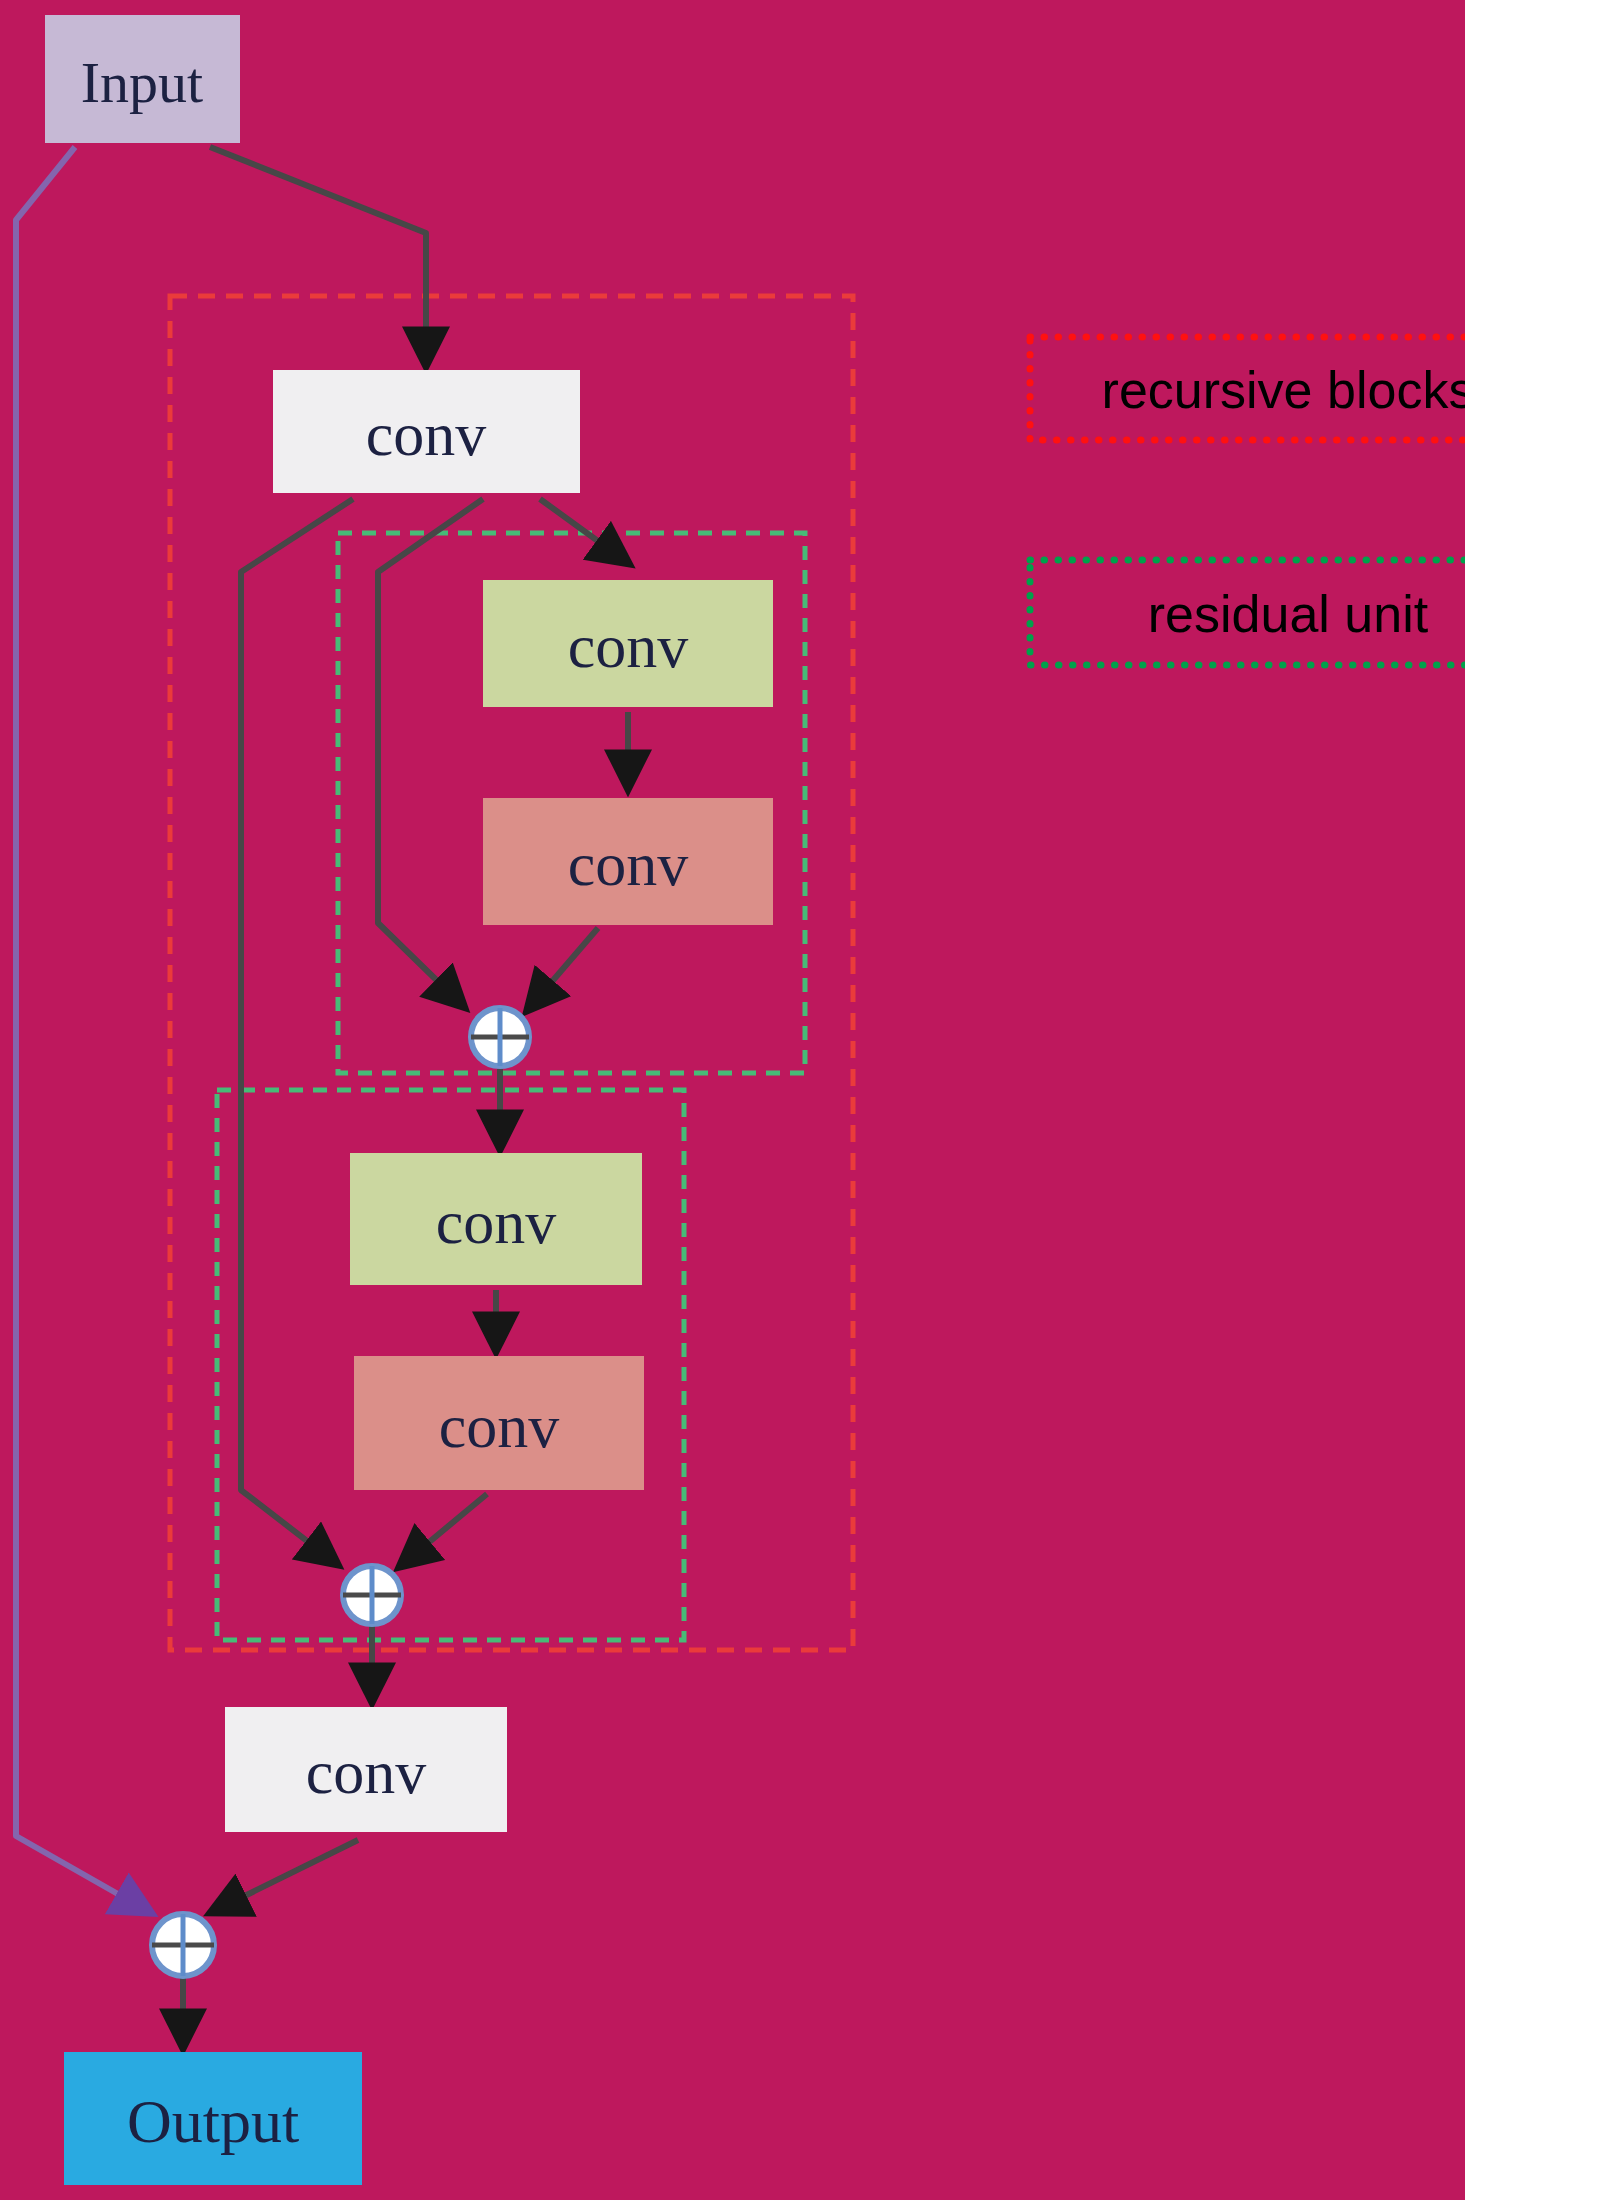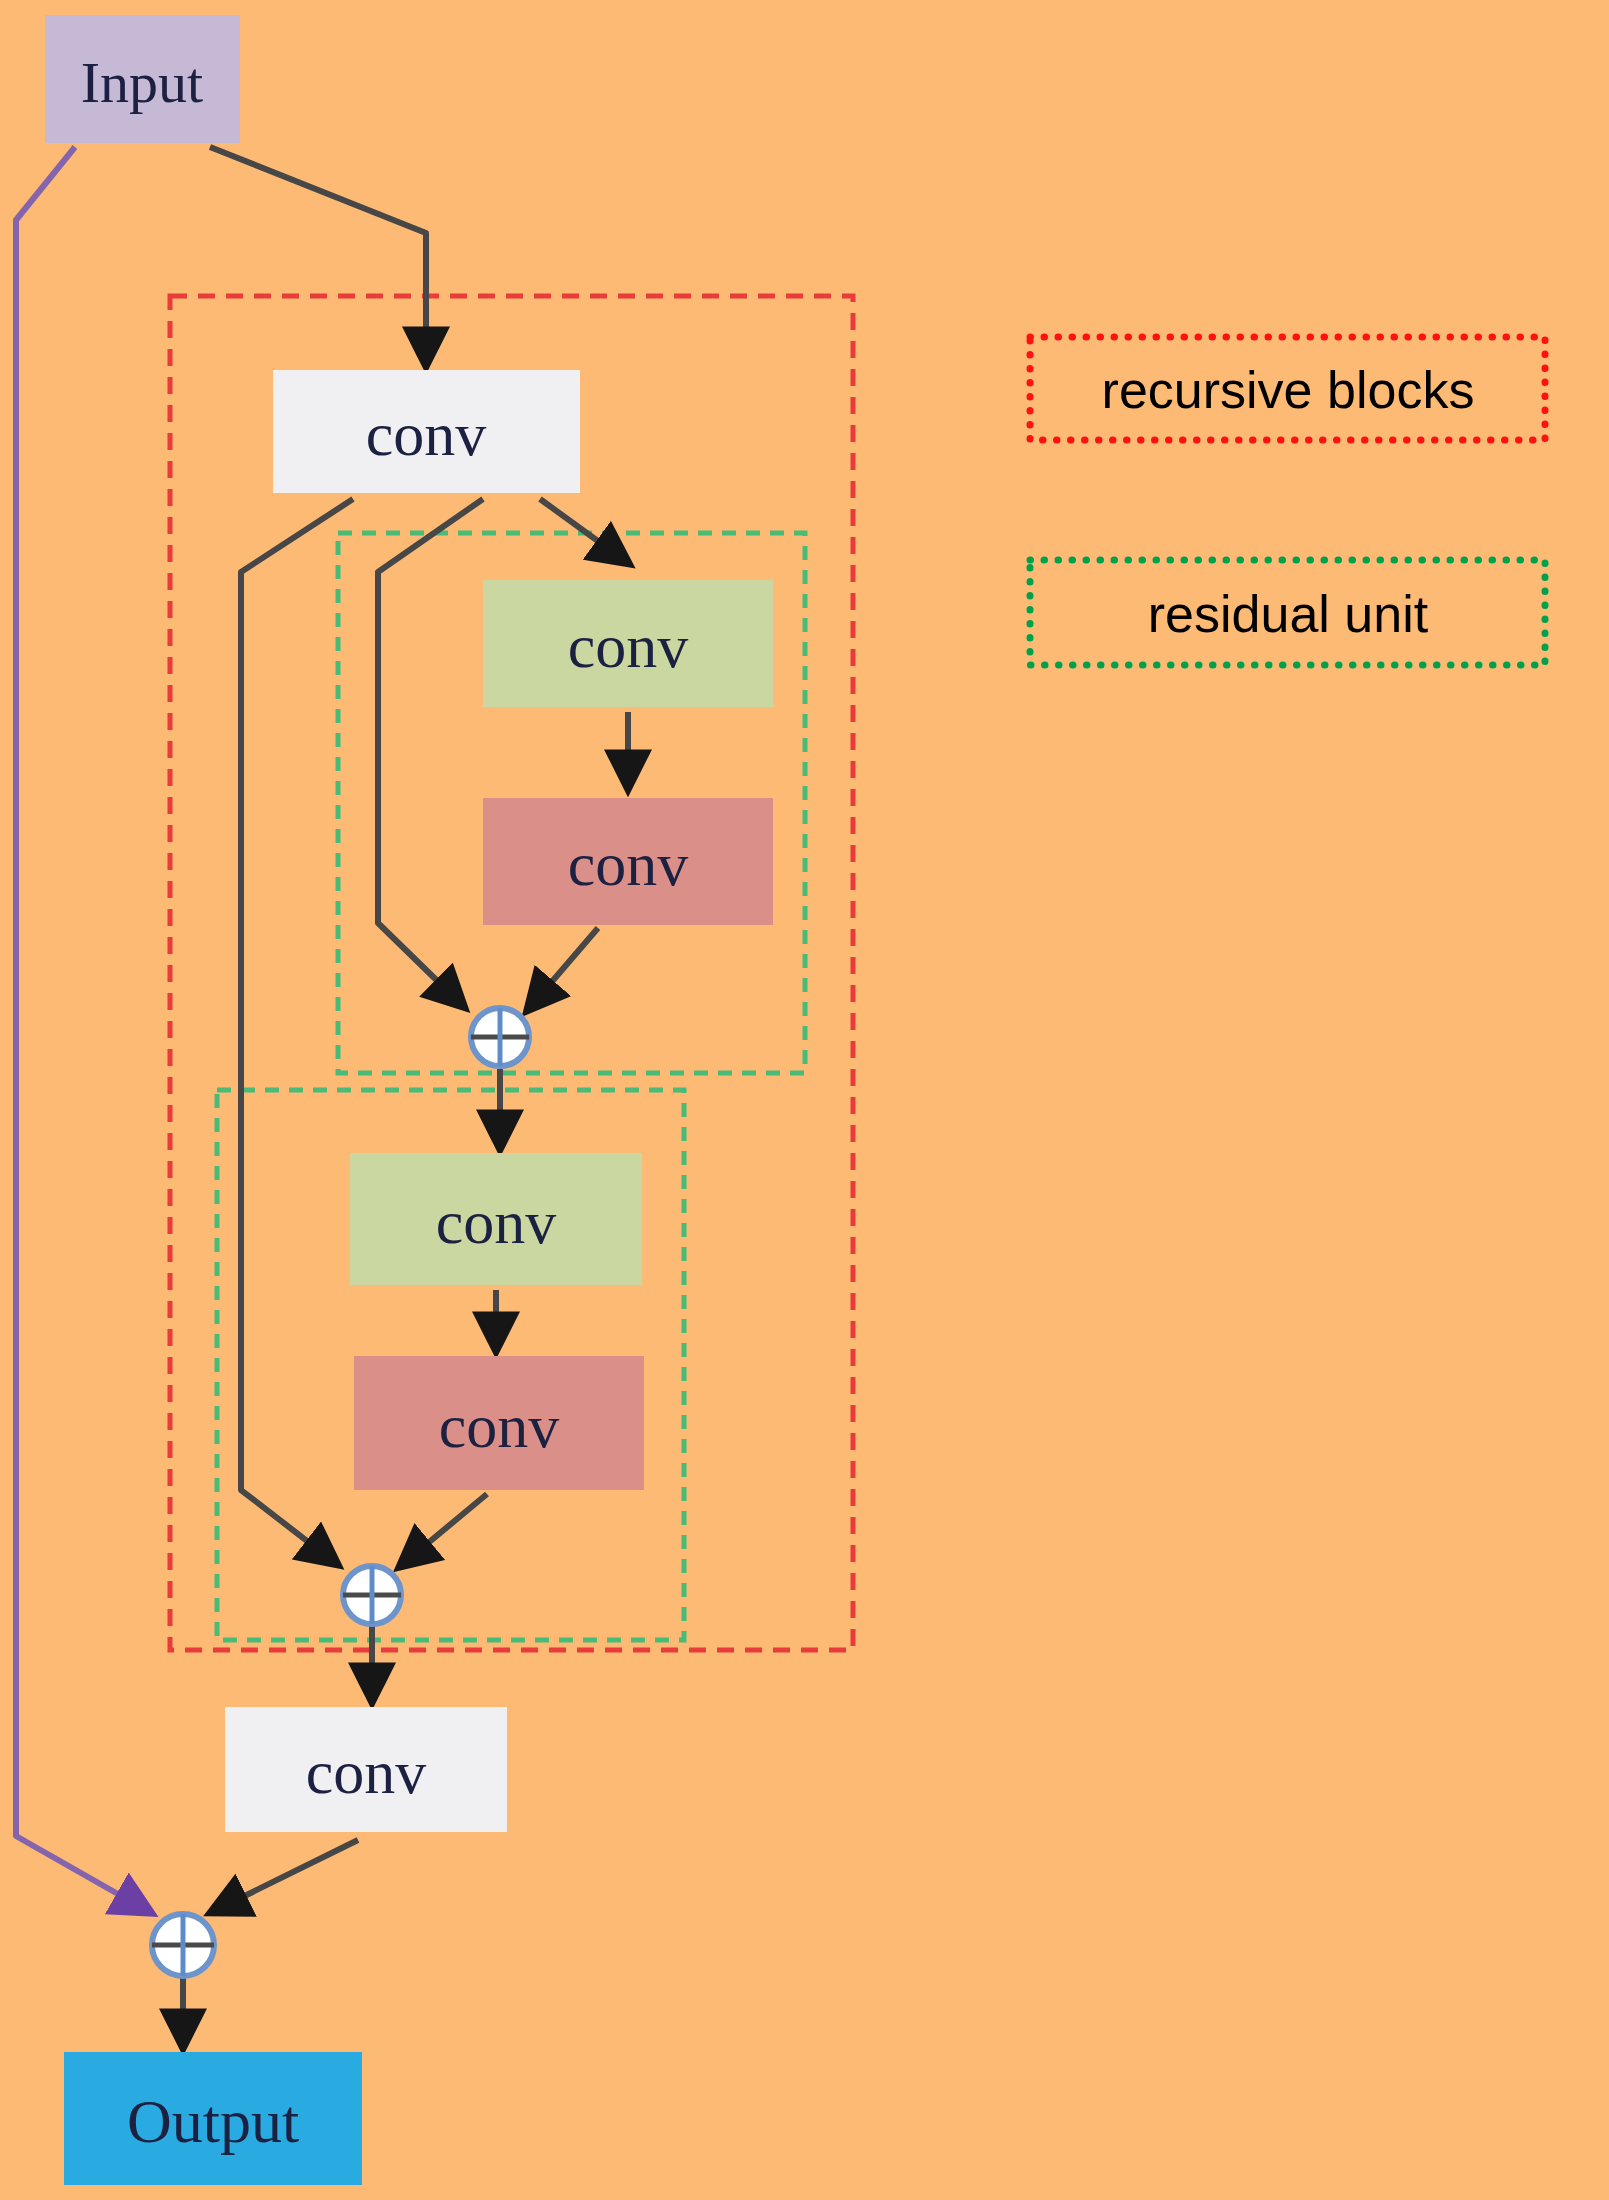--- a/index.html
+++ b/index.html
@@ -1,16 +1,16 @@
 <!DOCTYPE html>
 <html><head>
 <meta charset="utf-8">
 <style>
   html,body { margin:0; padding:0; background:#ffffff; }
-  #stage { position:relative; width:1609px; height:2200px; background:#fdba74; overflow:hidden; }
+  #stage { position:relative; width:1465px; height:2200px; background:#be185d; overflow:hidden; }
   svg { display:block; }
   text { text-anchor:middle; dominant-baseline:central; }
   .node-label   { font-family:"Liberation Serif", serif; font-size:62px; }
   .node-label.sm{ font-size:58px; }
   .legend-label { font-family:"Liberation Sans", sans-serif; font-size:52px; }
   .flow-line  { fill:none; stroke-width:6; stroke-linejoin:round; }
   .dash-red   { fill:none; stroke-width:5; stroke-dasharray:17 11; }
   .dash-green { fill:none; stroke-width:5; stroke-dasharray:14 10; }
   .dot-border { fill:none; stroke-width:7; stroke-dasharray:0.5 13.5; stroke-linecap:round; }
   .add-ring   { stroke-width:6; }

